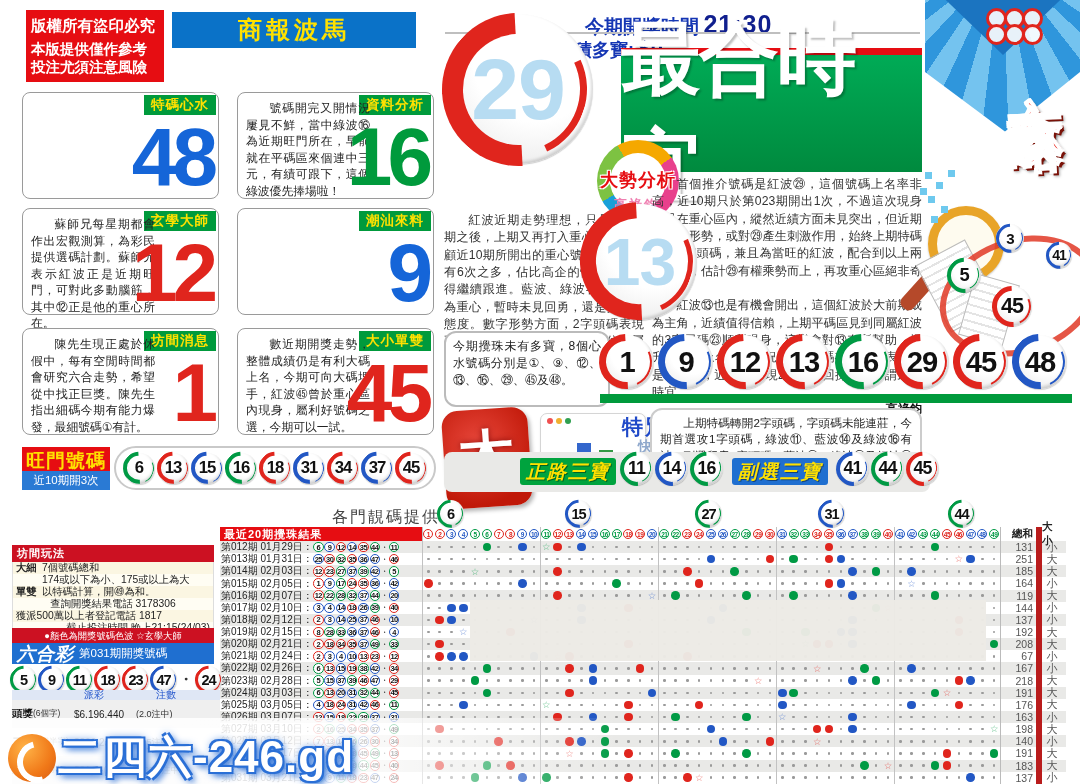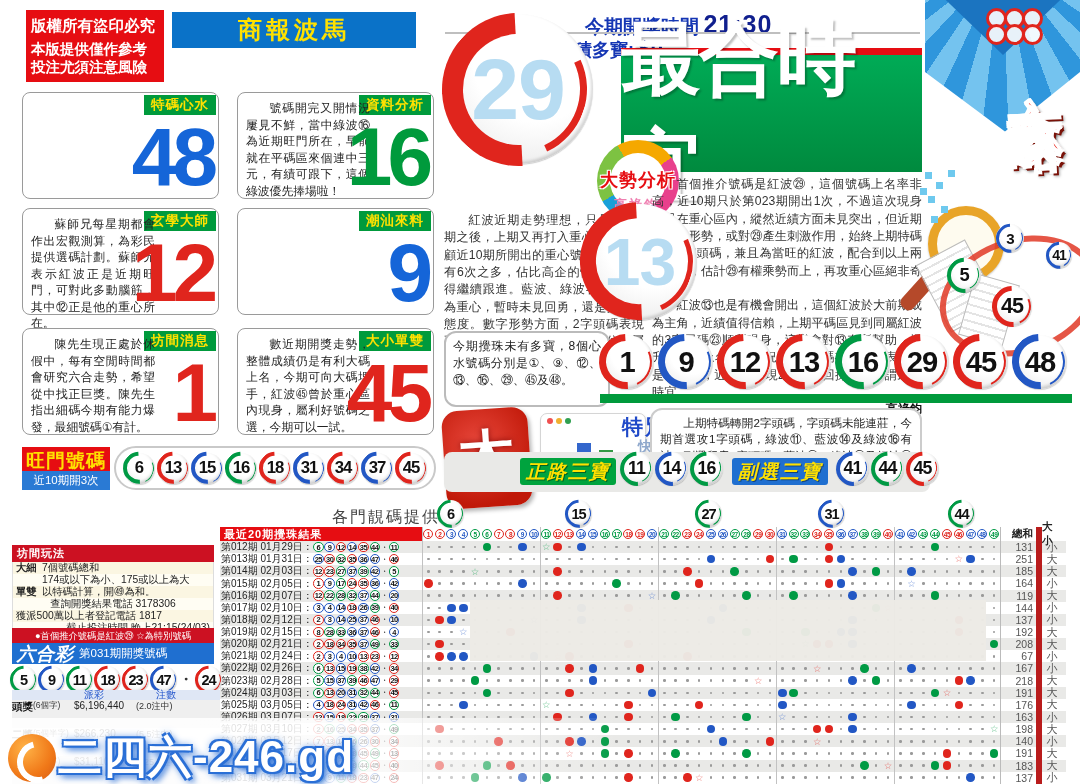--- a/index.html
+++ b/index.html
@@ -163,21 +163,21 @@
   .resultbar{position:absolute;left:12px;top:643px;width:202px;height:21px;background:#1f6fd0;color:#fff;
     display:flex;align-items:center;padding:0 5px;box-sizing:border-box;gap:5px;}
   .resultbar .t1{font-weight:900;font-style:italic;font-size:18px;letter-spacing:1px;}
   .resultbar .t2{font-size:11.5px;}
   .resultballs{position:absolute;left:10px;top:666px;display:flex;align-items:center;gap:1px;}
   .rdot{font-weight:900;font-size:14px;color:#333;margin:0 1px;}
   .prizes{position:absolute;left:12px;top:690px;width:208px;}
   .phead{display:flex;background:#dfe7f5;color:#2255cc;font-size:10px;height:10px;align-items:center;}
   .phead span:nth-child(1){width:72px;}
   .phead span:nth-child(2){width:72px;}
-  .prow{display:flex;font-size:10px;height:28px;white-space:nowrap;}
+  .prow{display:flex;font-size:10px;height:28px;align-items:center;white-space:nowrap;}
   .prow:nth-child(odd){background:#efefef;}
   .prow .nm{font-weight:900;color:#111;font-size:10.5px;}
   .prow .un{color:#333;font-size:8.5px;width:41px;}
   .prow .pay{width:62px;color:#222;}
   .prow .nt{color:#333;font-size:9px;}
 
   
   .wmband{position:absolute;left:0;top:718px;width:620px;height:66px;
     background:linear-gradient(90deg,rgba(255,255,255,.9) 0%,rgba(255,255,255,.85) 55%,rgba(255,255,255,0) 100%);}
   .wmlogo{position:absolute;left:8px;top:734px;width:48px;height:48px;border-radius:50%;
@@ -3850,21 +3850,21 @@
           <span>查詢開獎結果電話 3178306</span>
         </div>
         <div class="pl">
           <span>獲派500萬以上者登記電話 1817</span>
         </div>
         <div class="pl right">
           <span>截止投注時間 晚上21:15(24/03)</span>
         </div>
       </div>
   </div>
-  <div class="notebar">●首個推介號碼是紅波㉙ ☆為特別號碼</div>
+  <div class="notebar">●顏色為開獎號碼色波 ☆玄學大師</div>
   <div class="resultbar">
     <span class="t1">六合彩</span>
     <span class="t2">第031期開獎號碼</span>
   </div>
   <div class="resultballs" id="resultballs">
       <div class="ball" style="--s: 27px; --c: #009a44;">
         <span class="bnum">5</span>
       </div>
       <div class="ball" style="--s: 27px; --c: #2257c4;">
         <span class="bnum">9</span>

